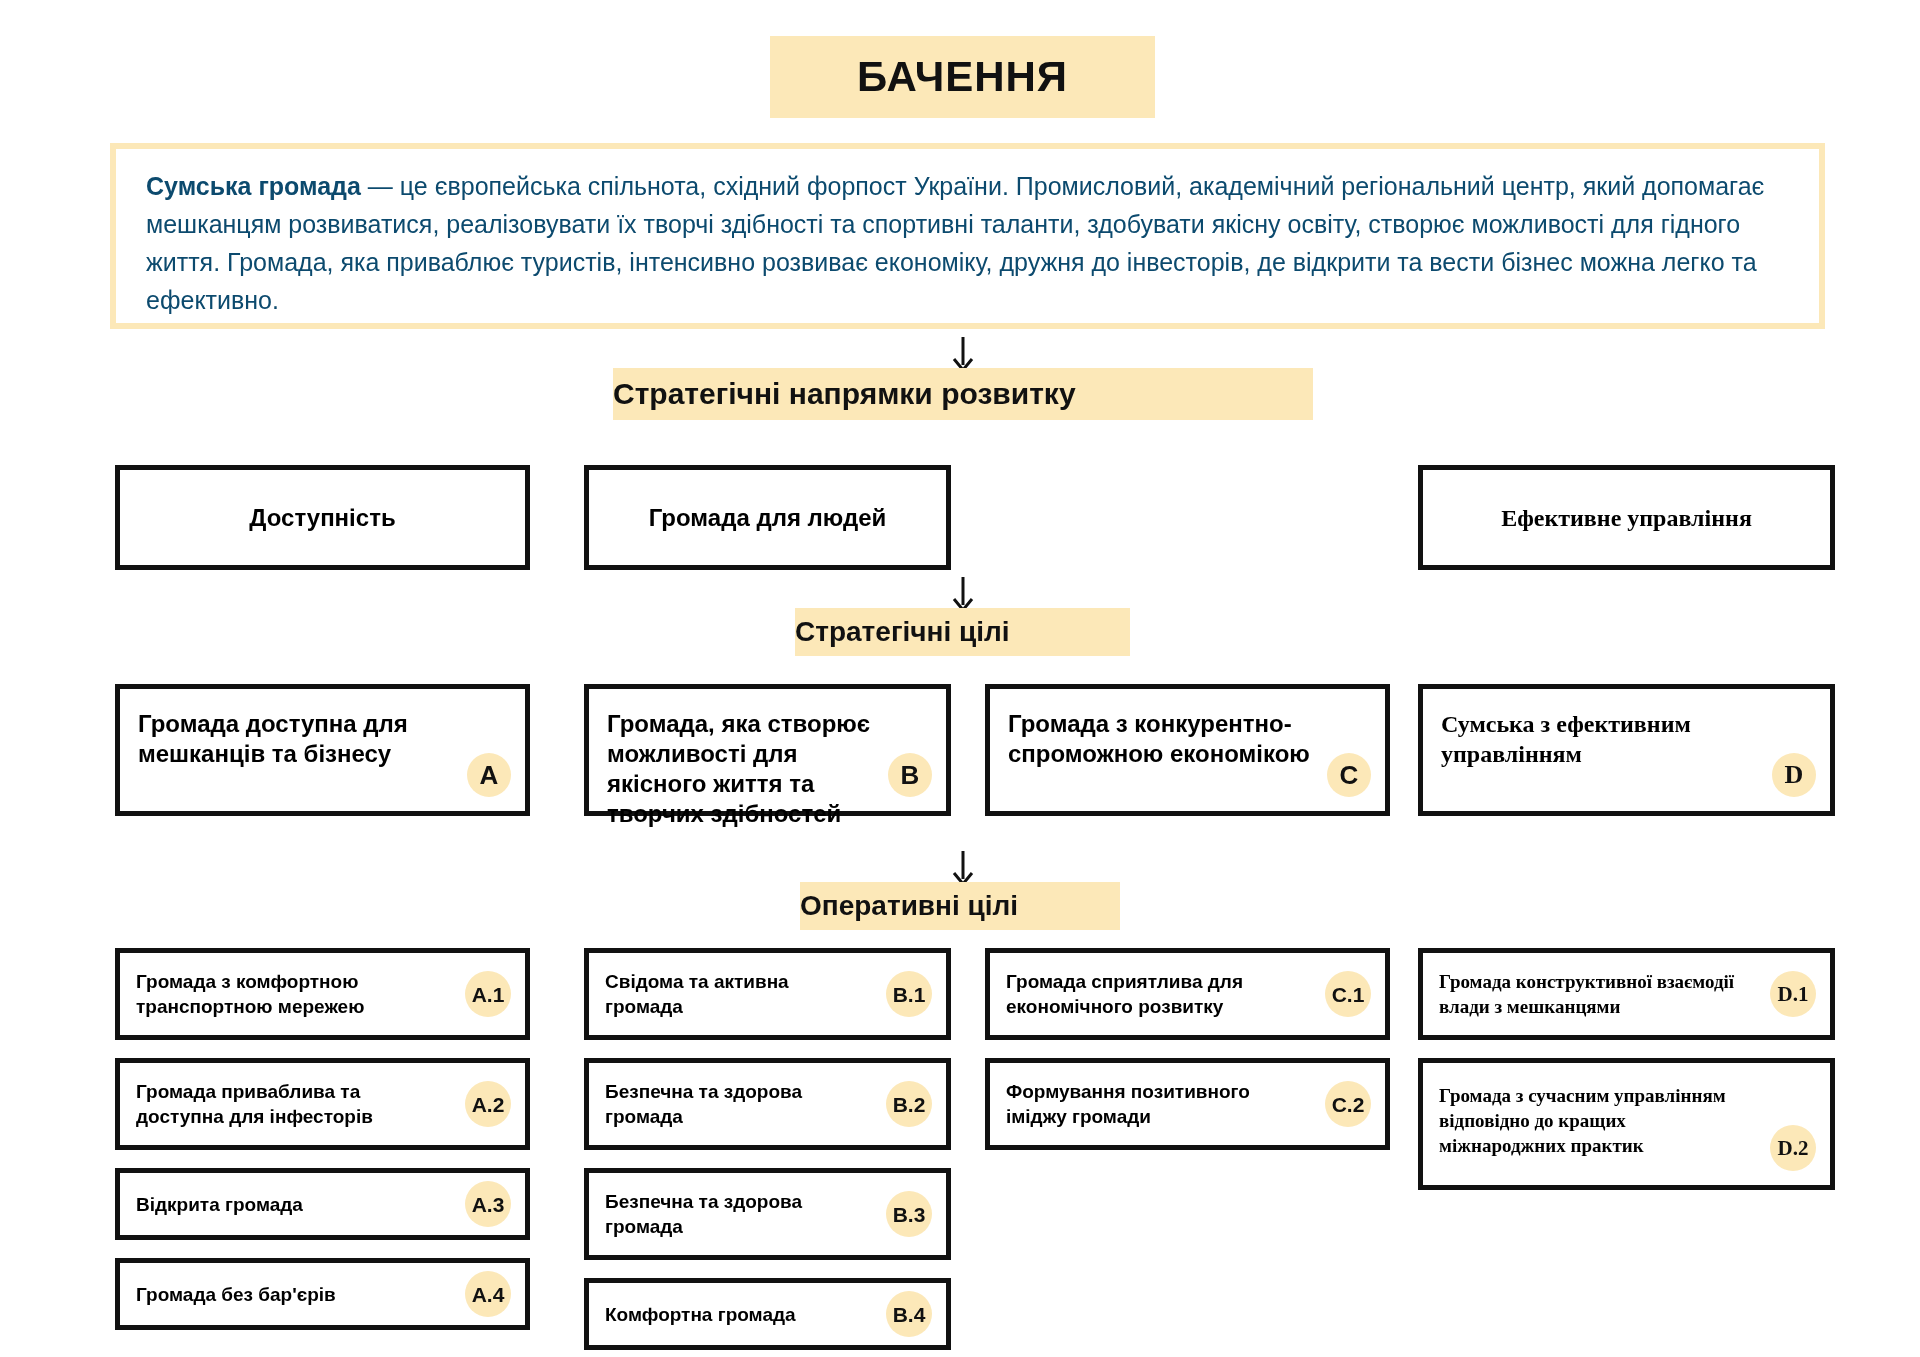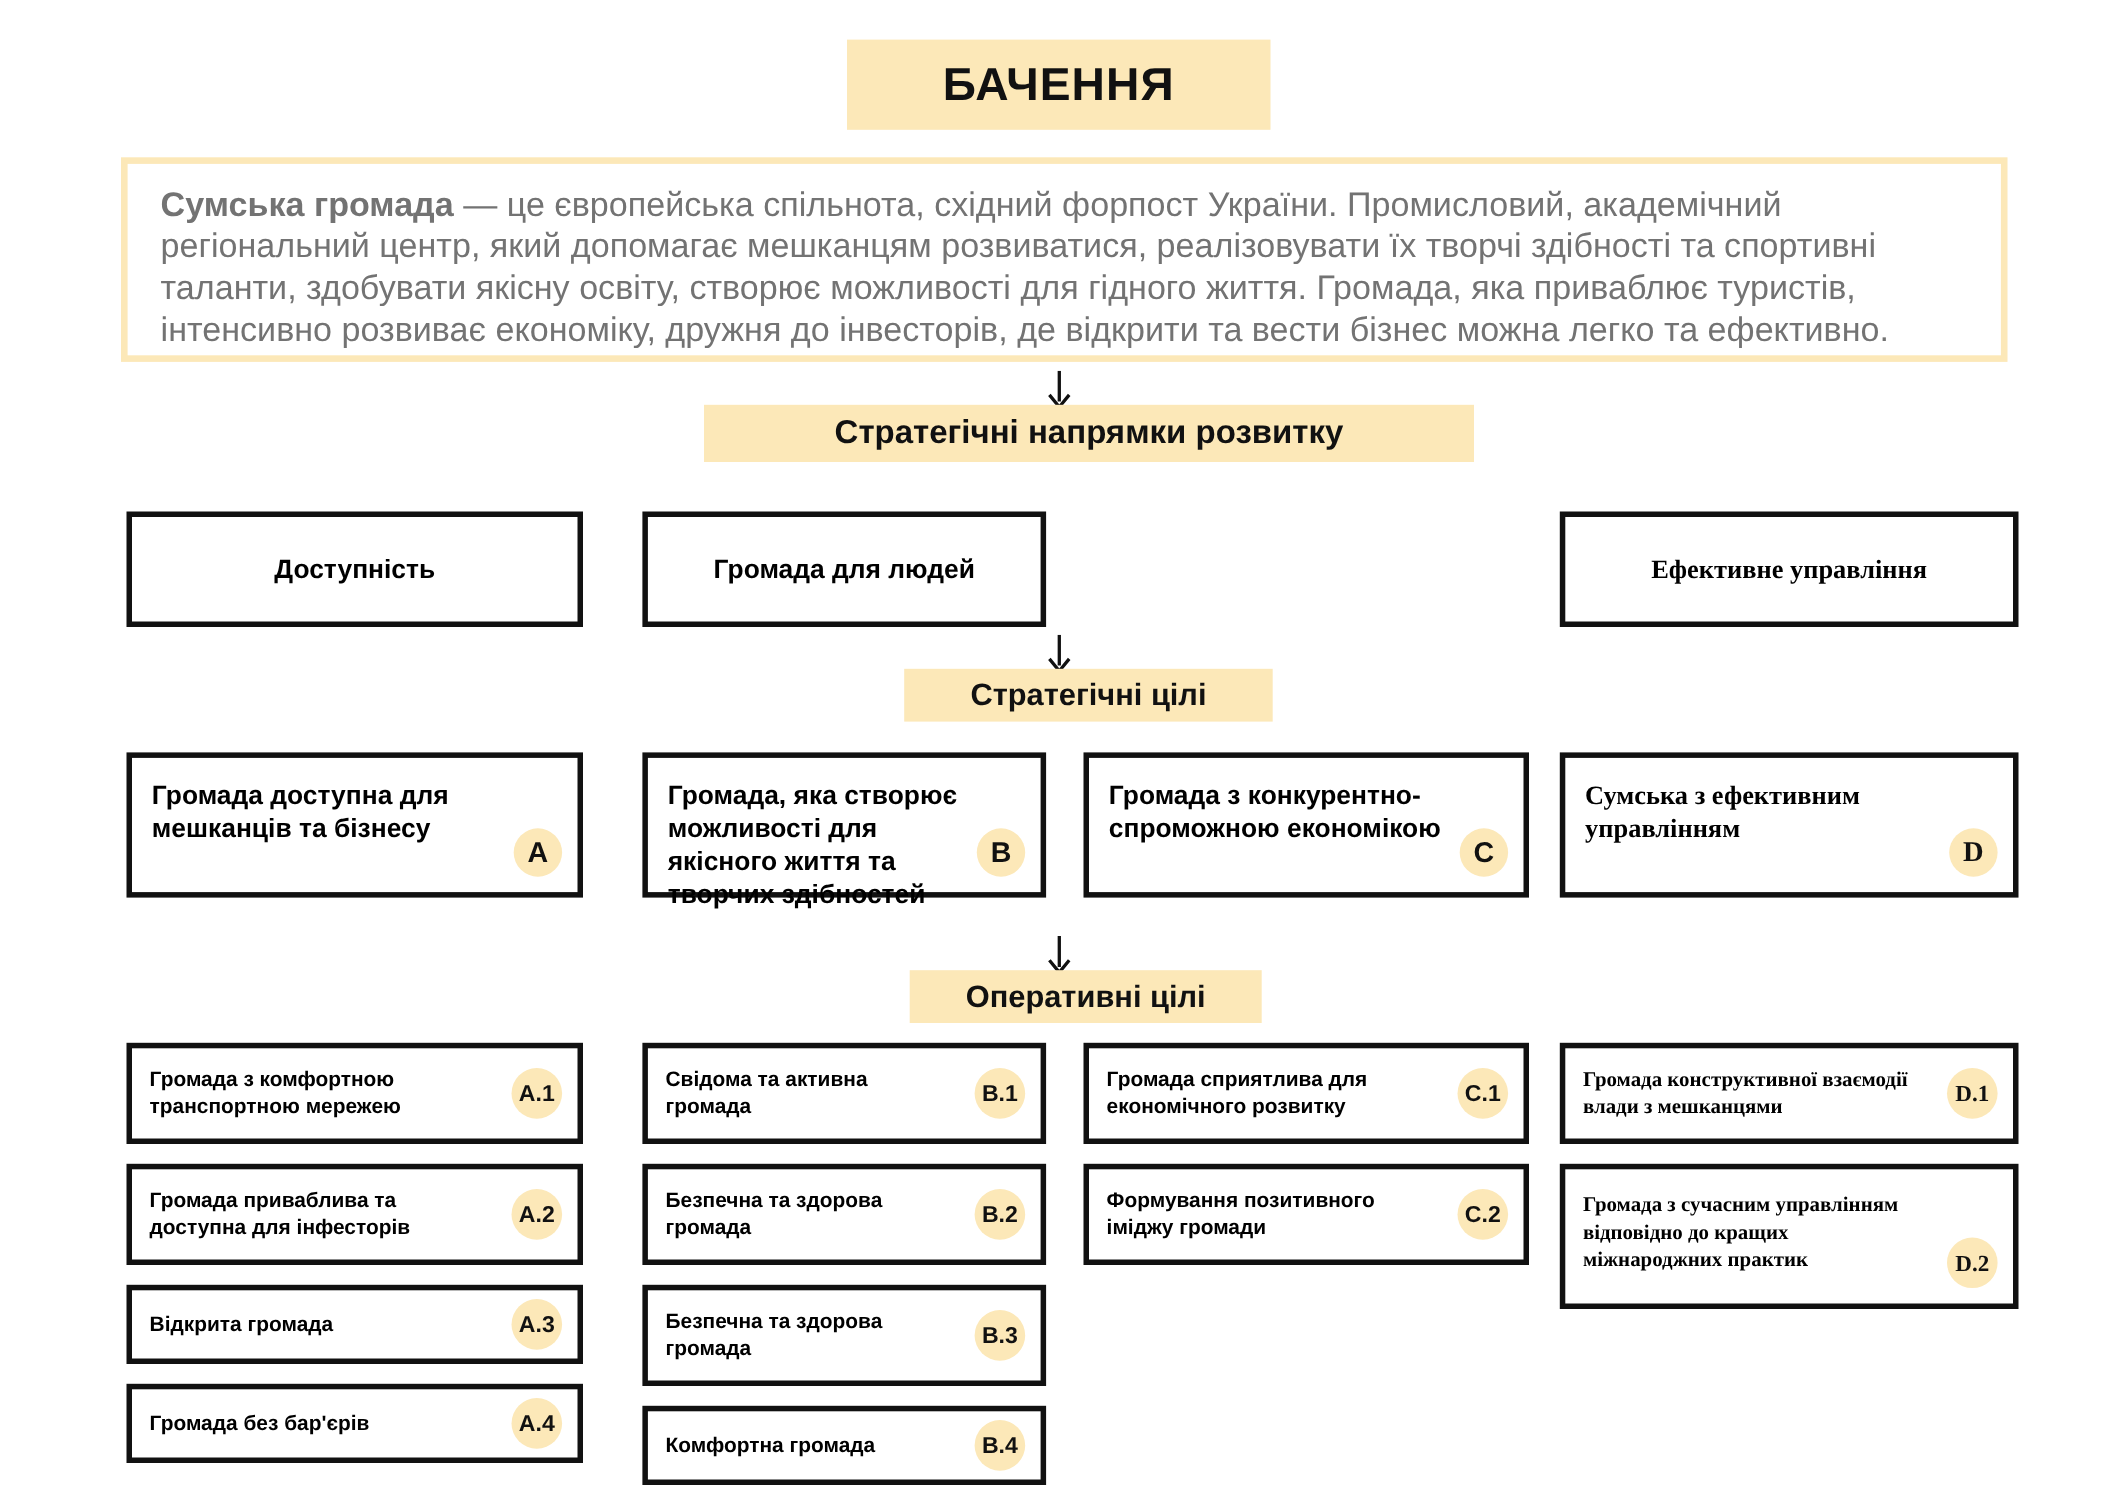--- a/index.html
+++ b/index.html
@@ -44,44 +44,43 @@
     position: absolute;
     left: 110px;
     top: 143px;
     width: 1715px;
     height: 186px;
     border: 6px solid #FCE8B8;
     background: #ffffff;
     padding: 18px 30px 14px 30px;
   }
   .vision-text {
-    font-size: 31px;
+    font-size: 25px;
     line-height: 38px;
-    color: #737373;
+    color: #0c4a6e;
   }
   .vision-text b { font-weight: bold; }
 
   
   .arrow {
     position: absolute;
     width: 30px;
     height: 36px;
   }
   .arrow svg { display: block; }
 
   
   .section-banner {
     position: absolute;
     background: #FCE8B8;
     display: flex;
     align-items: center;
-    justify-content: center;
+    justify-content: flex-start;
     font-weight: bold;
     color: #111111;
-    margin-left: 27px;
   }
   #banner-directions {
     left: 613px; top: 368px; width: 700px; height: 52px; font-size: 30px;
   }
   #banner-strategic {
     left: 795px; top: 608px; width: 335px; height: 48px; font-size: 28px;
   }
   #banner-operational {
     left: 800px; top: 882px; width: 320px; height: 48px; font-size: 28px;
   }

